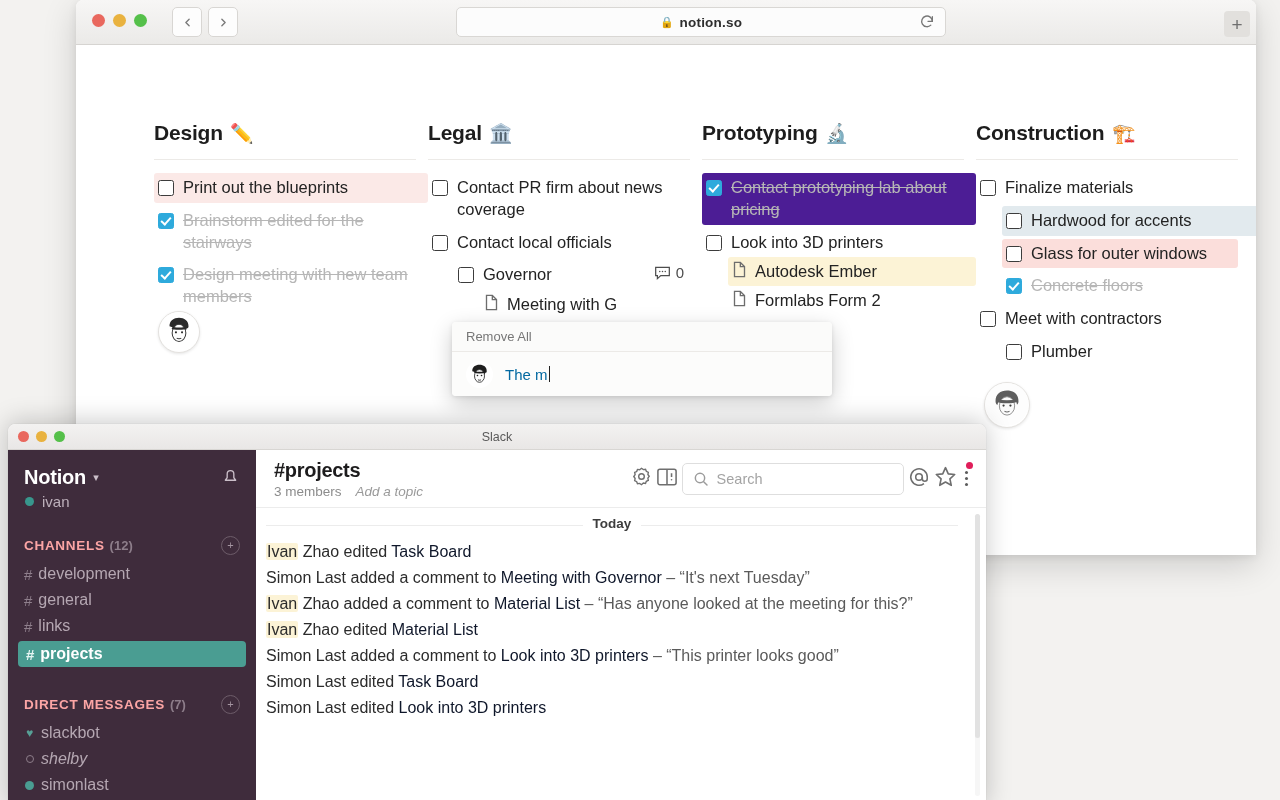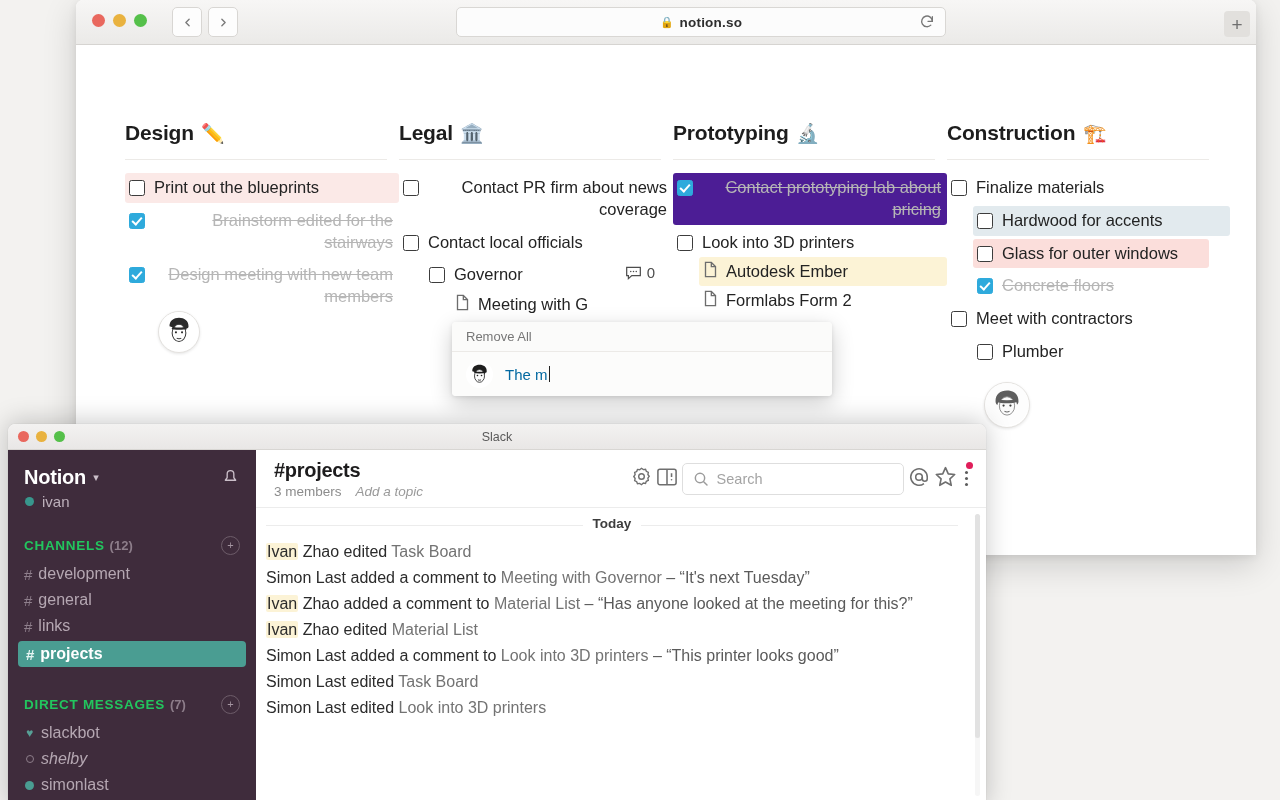--- a/index.html
+++ b/index.html
@@ -51,21 +51,21 @@
   .newtab {
     position: absolute; right: 6px; top: 11px; width: 26px; height: 26px;
     border-radius: 4px; background: #e2e0dd;
     display: flex; align-items: center; justify-content: center;
     color: #6f6f6f; font-size: 19px; line-height: 1;
   }
 
   
   .notion-page { position: relative; padding: 0; height: 510px; background: #fff; }
   .board {
-    position: absolute; left: 49px; top: 76px; right: 0; display: flex; gap: 0; text-align: right;
+    position: absolute; left: 78px; top: 76px; right: 0; display: flex; gap: 0;
   }
   .col { width: 274px; }
   .col-head {
     font-size: 21px; font-weight: 700; color: #1d1d1d;
     display: flex; align-items: baseline; gap: 8px;
     padding-bottom: 14px;
     letter-spacing: -0.2px;
   }
   .col-emoji { font-size: 19px; }
   .col-rule { height: 1px; background: #eceae7; margin-bottom: 13px; width: 262px; }
@@ -163,21 +163,21 @@
   .team-name { font-size: 20px; font-weight: 700; color: #ffffff; letter-spacing: -0.2px; }
   .team-caret { margin-left: 7px; color: #cbbfc9; font-size: 11px; }
   .bell { margin-left: auto; color: #cbbfc9; }
   .me-row { display: flex; align-items: center; gap: 8px; padding: 4px 16px 0 17px; }
   .presence { width: 9px; height: 9px; border-radius: 50%; background: #38978d; flex: 0 0 auto; }
   .me-name { font-size: 15px; color: #bdb0bb; }
 
   .section-head {
     display: flex; align-items: center; padding: 26px 16px 6px 16px;
   }
-  .section-title { font-size: 13.5px; letter-spacing: .7px; color: #22c55e; font-weight: 600; }
+  .section-title { font-size: 13.5px; letter-spacing: .7px; color: #fca5a5; font-weight: 600; }
   .section-count { font-size: 13px; color: #8d7d8a; margin-left: 5px; font-weight: 600; }
   .section-add {
     margin-left: auto; width: 19px; height: 19px; border-radius: 50%;
     border: 1px solid #6d5c69; color: #a394a0;
     display: flex; align-items: center; justify-content: center; font-size: 11px; line-height: 1;
   }
 
   .chan {
     display: flex; align-items: center; gap: 6px;
     padding: 4px 16px; font-size: 16px; color: #b5a7b2;
@@ -220,21 +220,21 @@
 
   .msgs { padding: 6px 28px 0 10px; position: relative; }
   .daydiv { position: relative; text-align: center; height: 22px; margin-bottom: 2px; }
   .daydiv .line { position: absolute; left: 0; right: 0; top: 11px; height: 1px; background: #ececec; }
   .daydiv .lbl {
     position: relative; background: #fff; padding: 0 10px;
     font-size: 13.5px; color: #3d3d3d; font-weight: 600;
   }
   .msg { font-size: 16px; line-height: 1.44; color: #2b2b2b; padding: 1.5px 0; }
   .mention { background: #fcf3d6; padding: 0 1px; border-radius: 2px; }
-  .link { color: #737373; }
+  .link { color: #0f172a; }
   .dash { color: #5a5a5a; }
 
   .vscroll {
     position: absolute; right: 6px; top: 64px; width: 5px; height: 282px;
     background: #f6f6f6; border-radius: 3px;
   }
   .vscroll .thumb {
     position: absolute; left: 0; top: 0; width: 5px; height: 224px;
     background: #e2e2e2; border-radius: 3px;
   }

